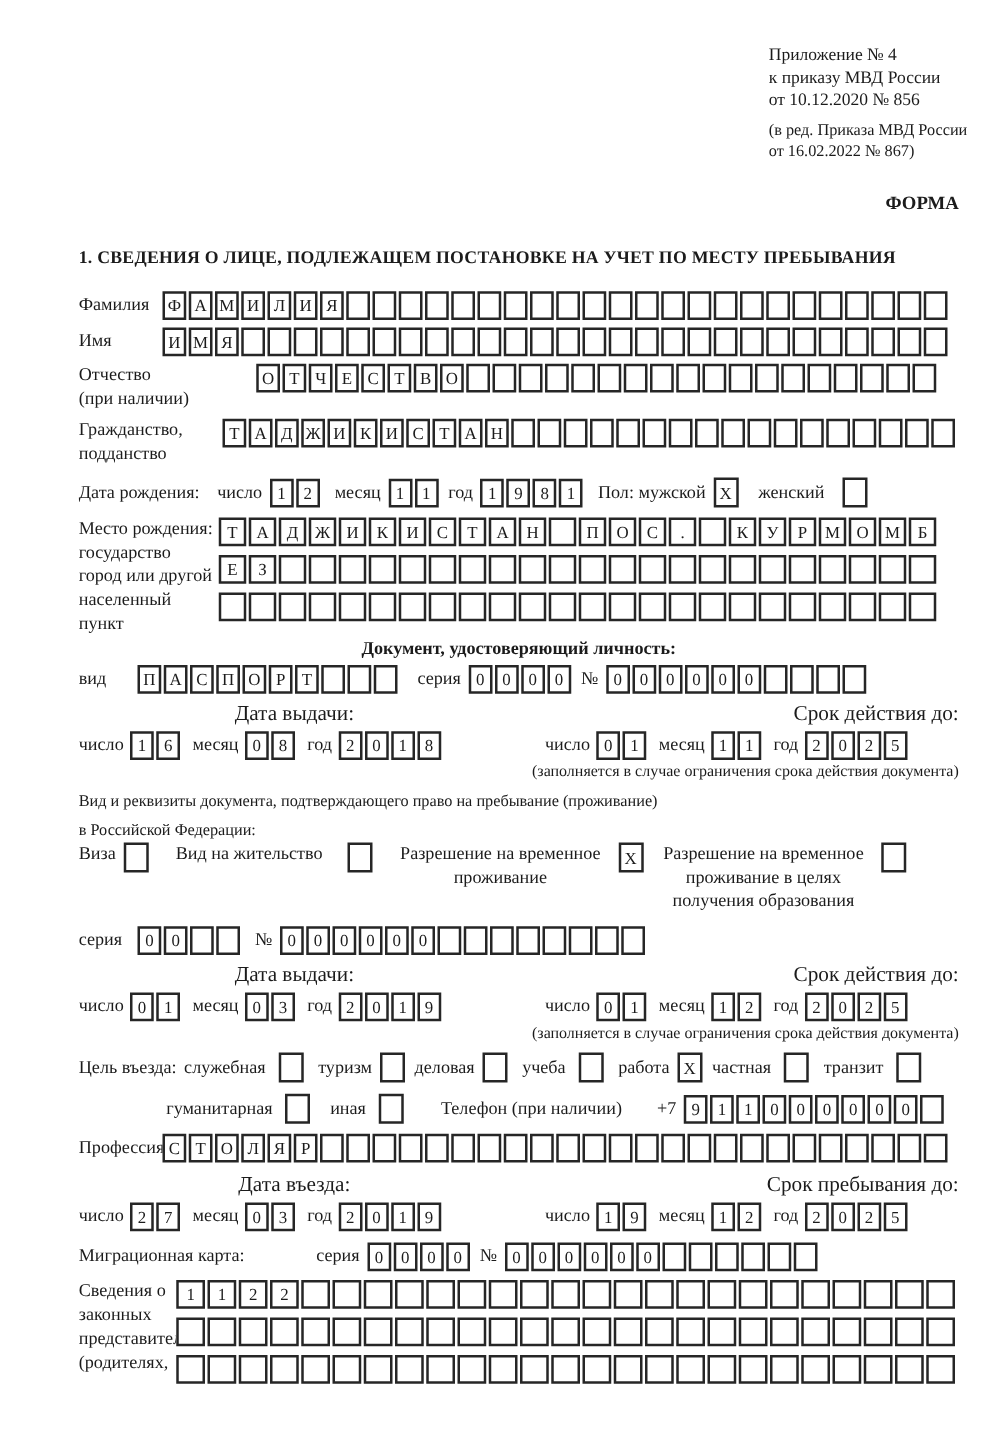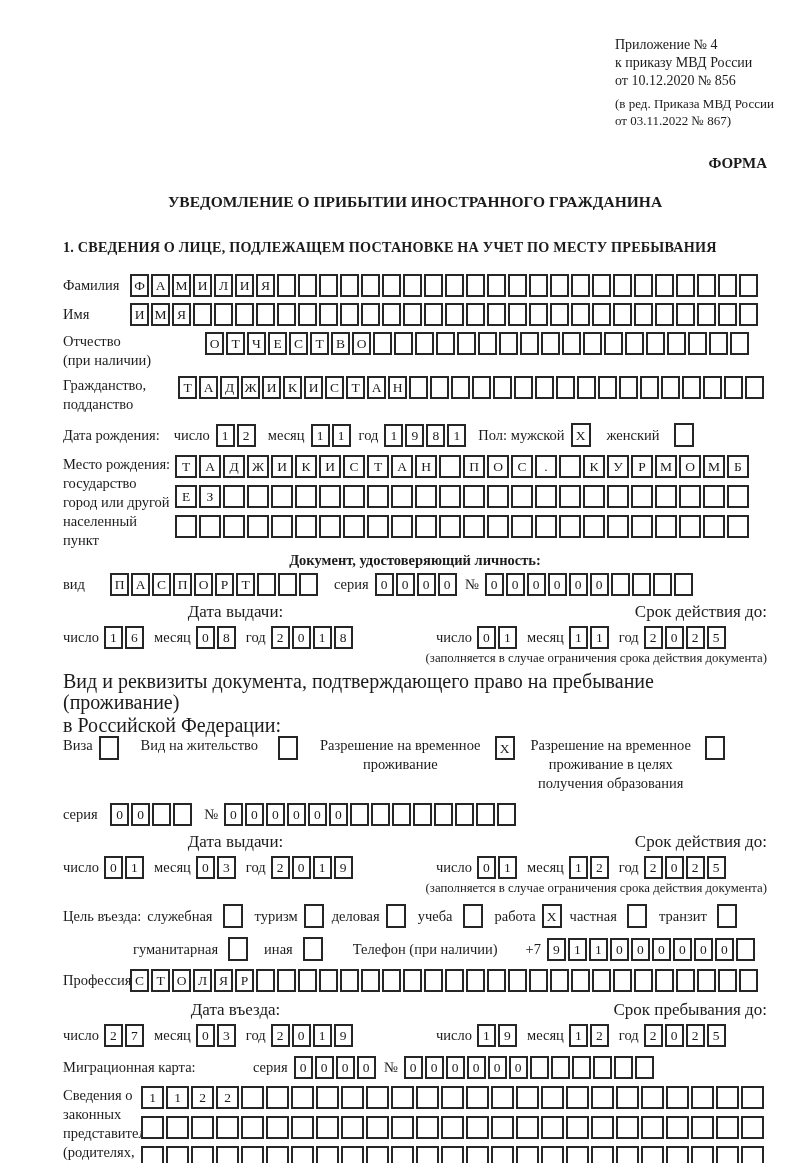--- a/index.html
+++ b/index.html
@@ -37,43 +37,42 @@
   
   .dates-heads{display:flex;font-size:17px;margin-top:6px;}
   .dh-l{width:345px;text-align:center;}
   .dh-r{flex:1;text-align:right;}
   .dategroup{display:inline-flex;align-items:center;flex:0 0 auto;}
   .dategroup .lbl{margin-right:5px;}
   .dategroup .cells{margin-right:8px;}
   .dg-l{width:345px;}
   .note{font-size:12.8px;text-align:right;margin-top:2px;}
   .center-heading{text-align:center;font-weight:bold;font-size:14.5px;margin-top:8px;}
-  .plain{font-size:20px;line-height:21px;margin-top:5px;}
+  .plain{font-size:13px;line-height:21px;margin-top:5px;}
   .opt2{font-size:14.5px;line-height:19px;text-align:center;}
   .small-gap-row{margin-top:4px;}
 </style>
 </head>
 <body>
 
 <div class="page">
 
   <div class="appendix">
     <div>Приложение № 4</div>
     <div>к приказу МВД России</div>
     <div>от 10.12.2020 № 856</div>
     <div class="edition">
       <div>(в ред. Приказа МВД России</div>
-      <div>от 03.11.2022 № 867)</div>
+      <div>от 16.02.2022 № 867)</div>
     </div>
   </div>
 
   <div class="forma">ФОРМА</div>
 
   <div class="title">
-    <div>УВЕДОМЛЕНИЕ О ПРИБЫТИИ ИНОСТРАННОГО ГРАЖДАНИНА</div>
   </div>
 
   <div class="section-title">1. СВЕДЕНИЯ О ЛИЦЕ, ПОДЛЕЖАЩЕМ ПОСТАНОВКЕ НА УЧЕТ ПО МЕСТУ ПРЕБЫВАНИЯ</div>
 
   <div class="row" style="margin-top:18px;">
     <span class="lbl" style="width:67px;">Фамилия</span>
     <span class="cells">
         <span class="cell">Ф</span>
         <span class="cell">А</span>
         <span class="cell">М</span>

